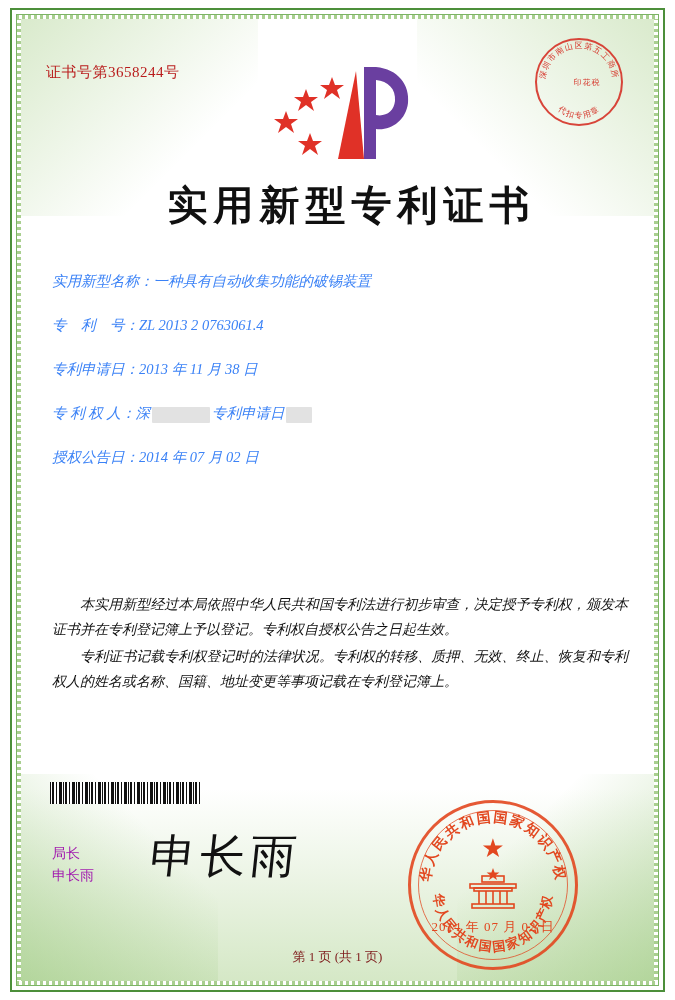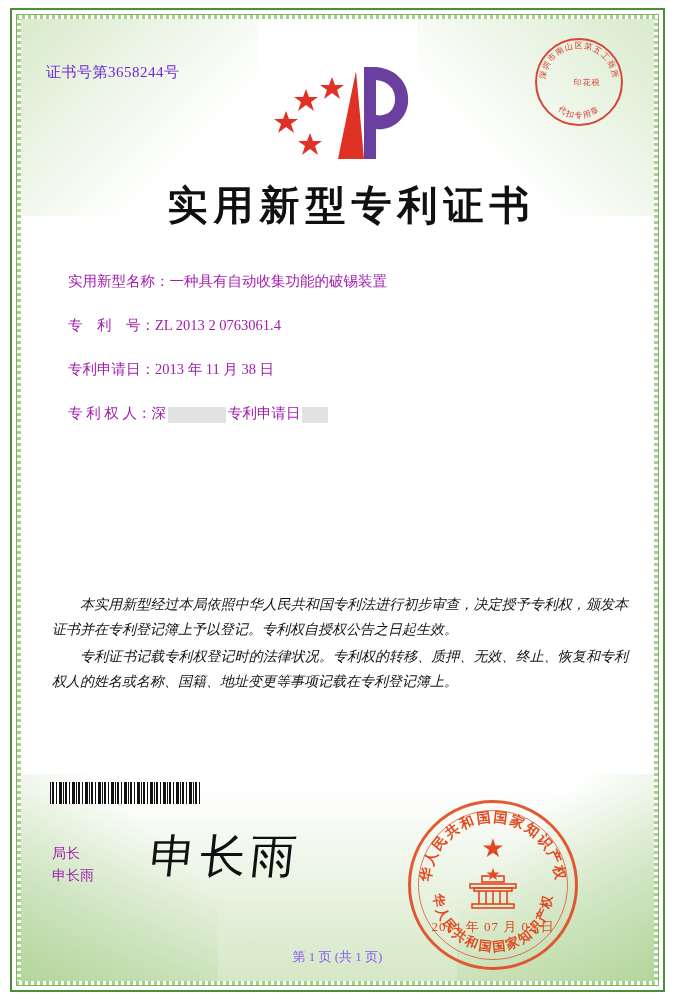--- a/index.html
+++ b/index.html
@@ -92,21 +92,21 @@
     background: linear-gradient(315deg, rgba(150,198,120,.55), rgba(255,255,255,0) 70%);
     pointer-events: none;
   }
 
   
   .cert-number {
     position: absolute;
     left: 46px;
     top: 63px;
     font-size: 15px;
-    color: #6d28d9;
+    color: #b91c1c;
     letter-spacing: .5px;
     white-space: nowrap;
   }
 
   
   .emblem {
     position: absolute;
     left: 272px;
     top: 55px;
     width: 140px;
@@ -157,25 +157,26 @@
     font-weight: bold;
     letter-spacing: 6px;
     color: #101010;
     font-family: "Liberation Serif", "DejaVu Serif", serif;
     padding-left: 28px;
   }
 
   
   .fields {
     position: absolute;
-    left: 68px;
+    left: 52px;
     top: 272px;
     width: 580px;
     font-size: 14.5px;
-    color: #a21caf;
+    color: #3b82f6;
+    font-style: italic;
   }
   .field-row {
     position: relative;
     height: 44px;
     white-space: nowrap;
   }
   .field-label {
     display: inline-block;
   }
   .field-value {
@@ -289,21 +290,21 @@
     letter-spacing: 1px;
   }
 
   
   .page-footer {
     position: absolute;
     left: 0; right: 0;
     bottom: 34px;
     text-align: center;
     font-size: 13px;
-    color: #8b5cf6;
+    color: #7f1d1d;
   }
 </style>
 </head>
 <body>
 
 <div id="certificate">
 
   <div class="wash-top-left"></div>
   <div class="wash-top-right"></div>
   <div class="wash-bottom"></div>
@@ -368,20 +369,23 @@
     </div>
 
     <div class="field-row">
       <span class="field-label">专利申请日：</span><span class="field-value">2013 年 11 月 38 日</span>
     </div>
 
     <div class="field-row">
       <span class="field-label">专 利 权 人：</span><span class="field-value">深</span><span class="redacted" style="width:58px;height:16px;margin:0 2px;"></span><span class="field-value">专利申请日</span><span class="redacted" style="width:26px;height:16px;margin-left:2px;"></span>
     </div>
 
+    <div class="field-row">
+      <span class="field-label">授权公告日：</span><span class="field-value">2014 年 07 月 02 日</span>
+    </div>
 
   </div>
 
   <div class="body-text">
     <p>本实用新型经过本局依照中华人民共和国专利法进行初步审查，决定授予专利权，颁发本证书并在专利登记簿上予以登记。专利权自授权公告之日起生效。</p>
     <p>专利证书记载专利权登记时的法律状况。专利权的转移、质押、无效、终止、恢复和专利权人的姓名或名称、国籍、地址变更等事项记载在专利登记簿上。</p>
   </div>
 
   <div class="barcode"></div>
 

